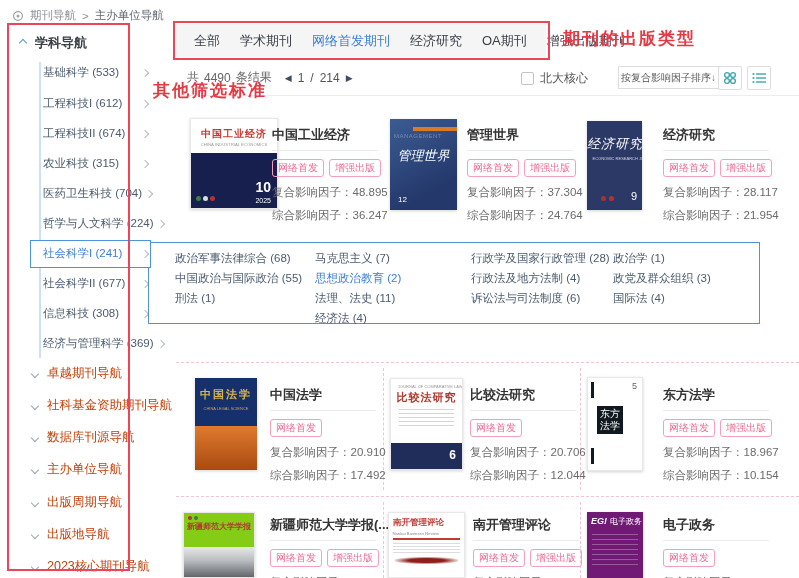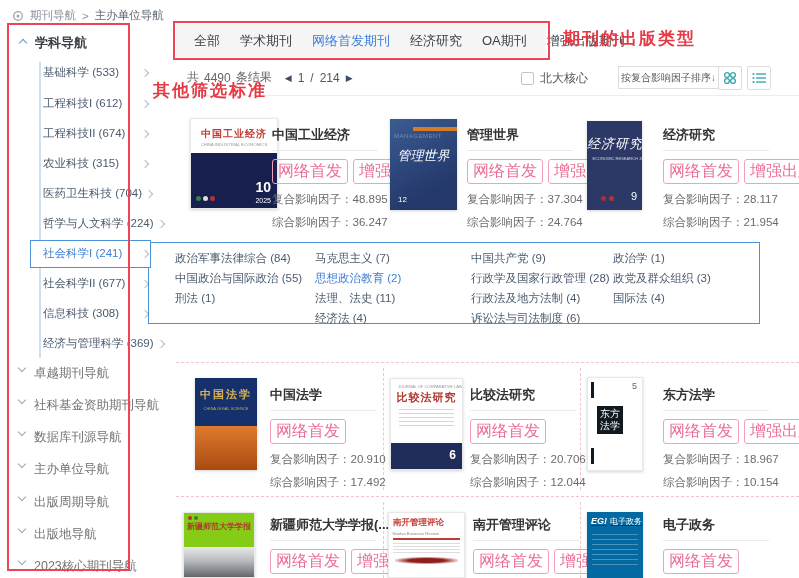--- a/index.html
+++ b/index.html
@@ -30,22 +30,22 @@
                font-size:13px; font-weight:bold; color:#3a3f46; }
   .side-head .chev { color:#5b9bd5; }
   .vline { position:absolute; left:39px; top:62px; width:2px; height:296px; background:#cfe0f2; }
   .subj { position:absolute; left:43px; width:105px; height:17px; display:flex;
           justify-content:space-between; align-items:center; font-size:11.5px; color:#4a5b6e;
           white-space:nowrap; cursor:pointer; }
   .subj .chev { color:#b4bcc4; flex:none; margin-left:4px; }
   .subj.active { color:#3e7fd6; z-index:22; }
   .subj-hl { position:absolute; left:30px; top:240px; width:121px; height:28px;
              border:1px solid #4e93d9; background:#fff; z-index:21; }
-  .sect { position:absolute; left:19px; height:17px; display:flex; align-items:flex-start; gap:9px;
-          font-size:12.5px; color:#737373; white-space:nowrap; cursor:pointer; }
+  .sect { position:absolute; left:32px; height:17px; display:flex; align-items:center; gap:9px;
+          font-size:12.5px; color:#c2410c; white-space:nowrap; cursor:pointer; }
   .sect .chev { color:#9aa5b1; }
 
   
   .tabbar { position:absolute; left:176px; top:24px; width:370px; height:33px; background:#f5f5f6;
             display:flex; align-items:center; gap:20px; padding:0 18px; font-size:13px; color:#3a3f46; }
   .tab { cursor:pointer; white-space:nowrap; }
   .tab.active { color:#3e7fd6; }
 
   
   .results { position:absolute; left:187px; top:69px; display:flex; align-items:center; gap:5px;
@@ -76,21 +76,21 @@
   .dotline-h { position:absolute; left:176px; width:623px; height:0;
                border-top:1px dashed #f2c4ce; }
   .dotline-v { position:absolute; width:0; border-left:1px dashed #f2c4ce; }
 
   .card { display:contents; }
   .cover { position:absolute; overflow:hidden; box-shadow:0 1px 3px rgba(0,0,0,.18); cursor:pointer; }
   .jinfo { position:absolute; width:118px; }
   .jtitle { font-size:13px; font-weight:bold; color:#333; white-space:nowrap; cursor:pointer; }
   .jdiv { width:106px; height:1px; background:#ebebeb; margin:6px 0 8px; }
   .jtags { display:flex; gap:5px; }
-  .tag { font-size:16px; color:#ec6f95; border:1px solid #f5a0bb; border-radius:3px;
+  .tag { font-size:10px; color:#ec6f95; border:1px solid #f5a0bb; border-radius:3px;
          padding:1px 5px; white-space:nowrap; }
   .jfactor { margin-top:8px; font-size:11.5px; color:#6b6b6b; white-space:nowrap; }
 
   
   .cover-cie { background:#fff; border:1px solid #e8e8e8; }
   .cie-t1 { margin-top:8px; text-align:center; font-size:10px; color:#c53b33; font-weight:bold;
             font-family:"Liberation Serif", serif; letter-spacing:1px; white-space:nowrap; }
   .cie-t2 { text-align:center; font-size:5px; color:#999; white-space:nowrap; transform:scale(.85); }
   .cie-bottom { position:absolute; left:0; right:0; top:34px; bottom:0; background:#171f4e; }
   .cie-issue { position:absolute; right:6px; bottom:13px; color:#fff; font-size:14px; font-weight:bold; }
@@ -153,21 +153,21 @@
   .cover-nk { background:#fff; border:1px solid #e8e8e8; }
   .nk-t1 { color:#c23b33; font-size:8.5px; font-weight:bold; padding:4px 4px 0; white-space:nowrap; }
   .nk-t2 { color:#888; font-size:5px; padding:1px 0 0 4px; white-space:nowrap; transform:scale(.85);
            transform-origin:left; }
   .nk-rule { height:2px; background:#c23b33; margin:2px 4px 0; }
   .nk-lines { height:10px; margin:3px 4px 0;
               background:repeating-linear-gradient(#ddd 0 1px, transparent 1px 3px); }
   .nk-blob { position:absolute; left:6px; right:6px; top:44px; height:7px;
              background:radial-gradient(ellipse at center,#8f1f1a 0 40%,rgba(143,31,26,.45) 60%,transparent 78%); }
   
-  .cover-ez { background:#0369a1;text-decoration:underline; }
+  .cover-ez { background:#701a75; }
   .ez-head { display:flex; align-items:baseline; gap:3px; padding:4px 4px 0; }
   .ez-logo { color:#fff; font-size:9px; font-weight:bold; font-style:italic; }
   .ez-t1 { color:#fff; font-size:8px; white-space:nowrap; }
   .ez-lines { margin:7px 5px 0; height:32px;
               background:repeating-linear-gradient(rgba(255,255,255,.28) 0 1px, transparent 1px 5px); }
 </style>
 </head>
 <body>
 
 <div class="screen">
@@ -516,32 +516,31 @@
         <span class="tag">网络首发</span>
 
       </div>
       <div class="jfactor"><span>复合影响因子：</span><span>17.828</span></div>
     </div>
   </div>
 
   
   <div class="flyout">
     <div class="fly-col" style="left:26px">
-      <div class="fly-item"><span>政治军事法律综合</span> <span>(84)</span></div>
+      <div class="fly-item"><span>政治军事法律综合</span> <span>(68)</span></div>
       <div class="fly-item"><span>中国政治与国际政治</span> <span>(55)</span></div>
       <div class="fly-item"><span>刑法</span> <span>(1)</span></div>
     </div>
     <div class="fly-col" style="left:166px">
       <div class="fly-item"><span>马克思主义</span> <span>(7)</span></div>
       <div class="fly-item active"><span>思想政治教育</span> <span>(2)</span></div>
       <div class="fly-item"><span>法理、法史</span> <span>(11)</span></div>
       <div class="fly-item"><span>经济法</span> <span>(4)</span></div>
     </div>
     <div class="fly-col" style="left:322px">
-      <div class="fly-item"><span>中国共产党</span> <span>(9)</span></div>
       <div class="fly-item"><span>行政学及国家行政管理</span> <span>(28)</span></div>
       <div class="fly-item"><span>行政法及地方法制</span> <span>(4)</span></div>
       <div class="fly-item"><span>诉讼法与司法制度</span> <span>(6)</span></div>
     </div>
     <div class="fly-col" style="left:464px">
       <div class="fly-item"><span>政治学</span> <span>(1)</span></div>
       <div class="fly-item"><span>政党及群众组织</span> <span>(3)</span></div>
       <div class="fly-item"><span>国际法</span> <span>(4)</span></div>
     </div>
   </div>

